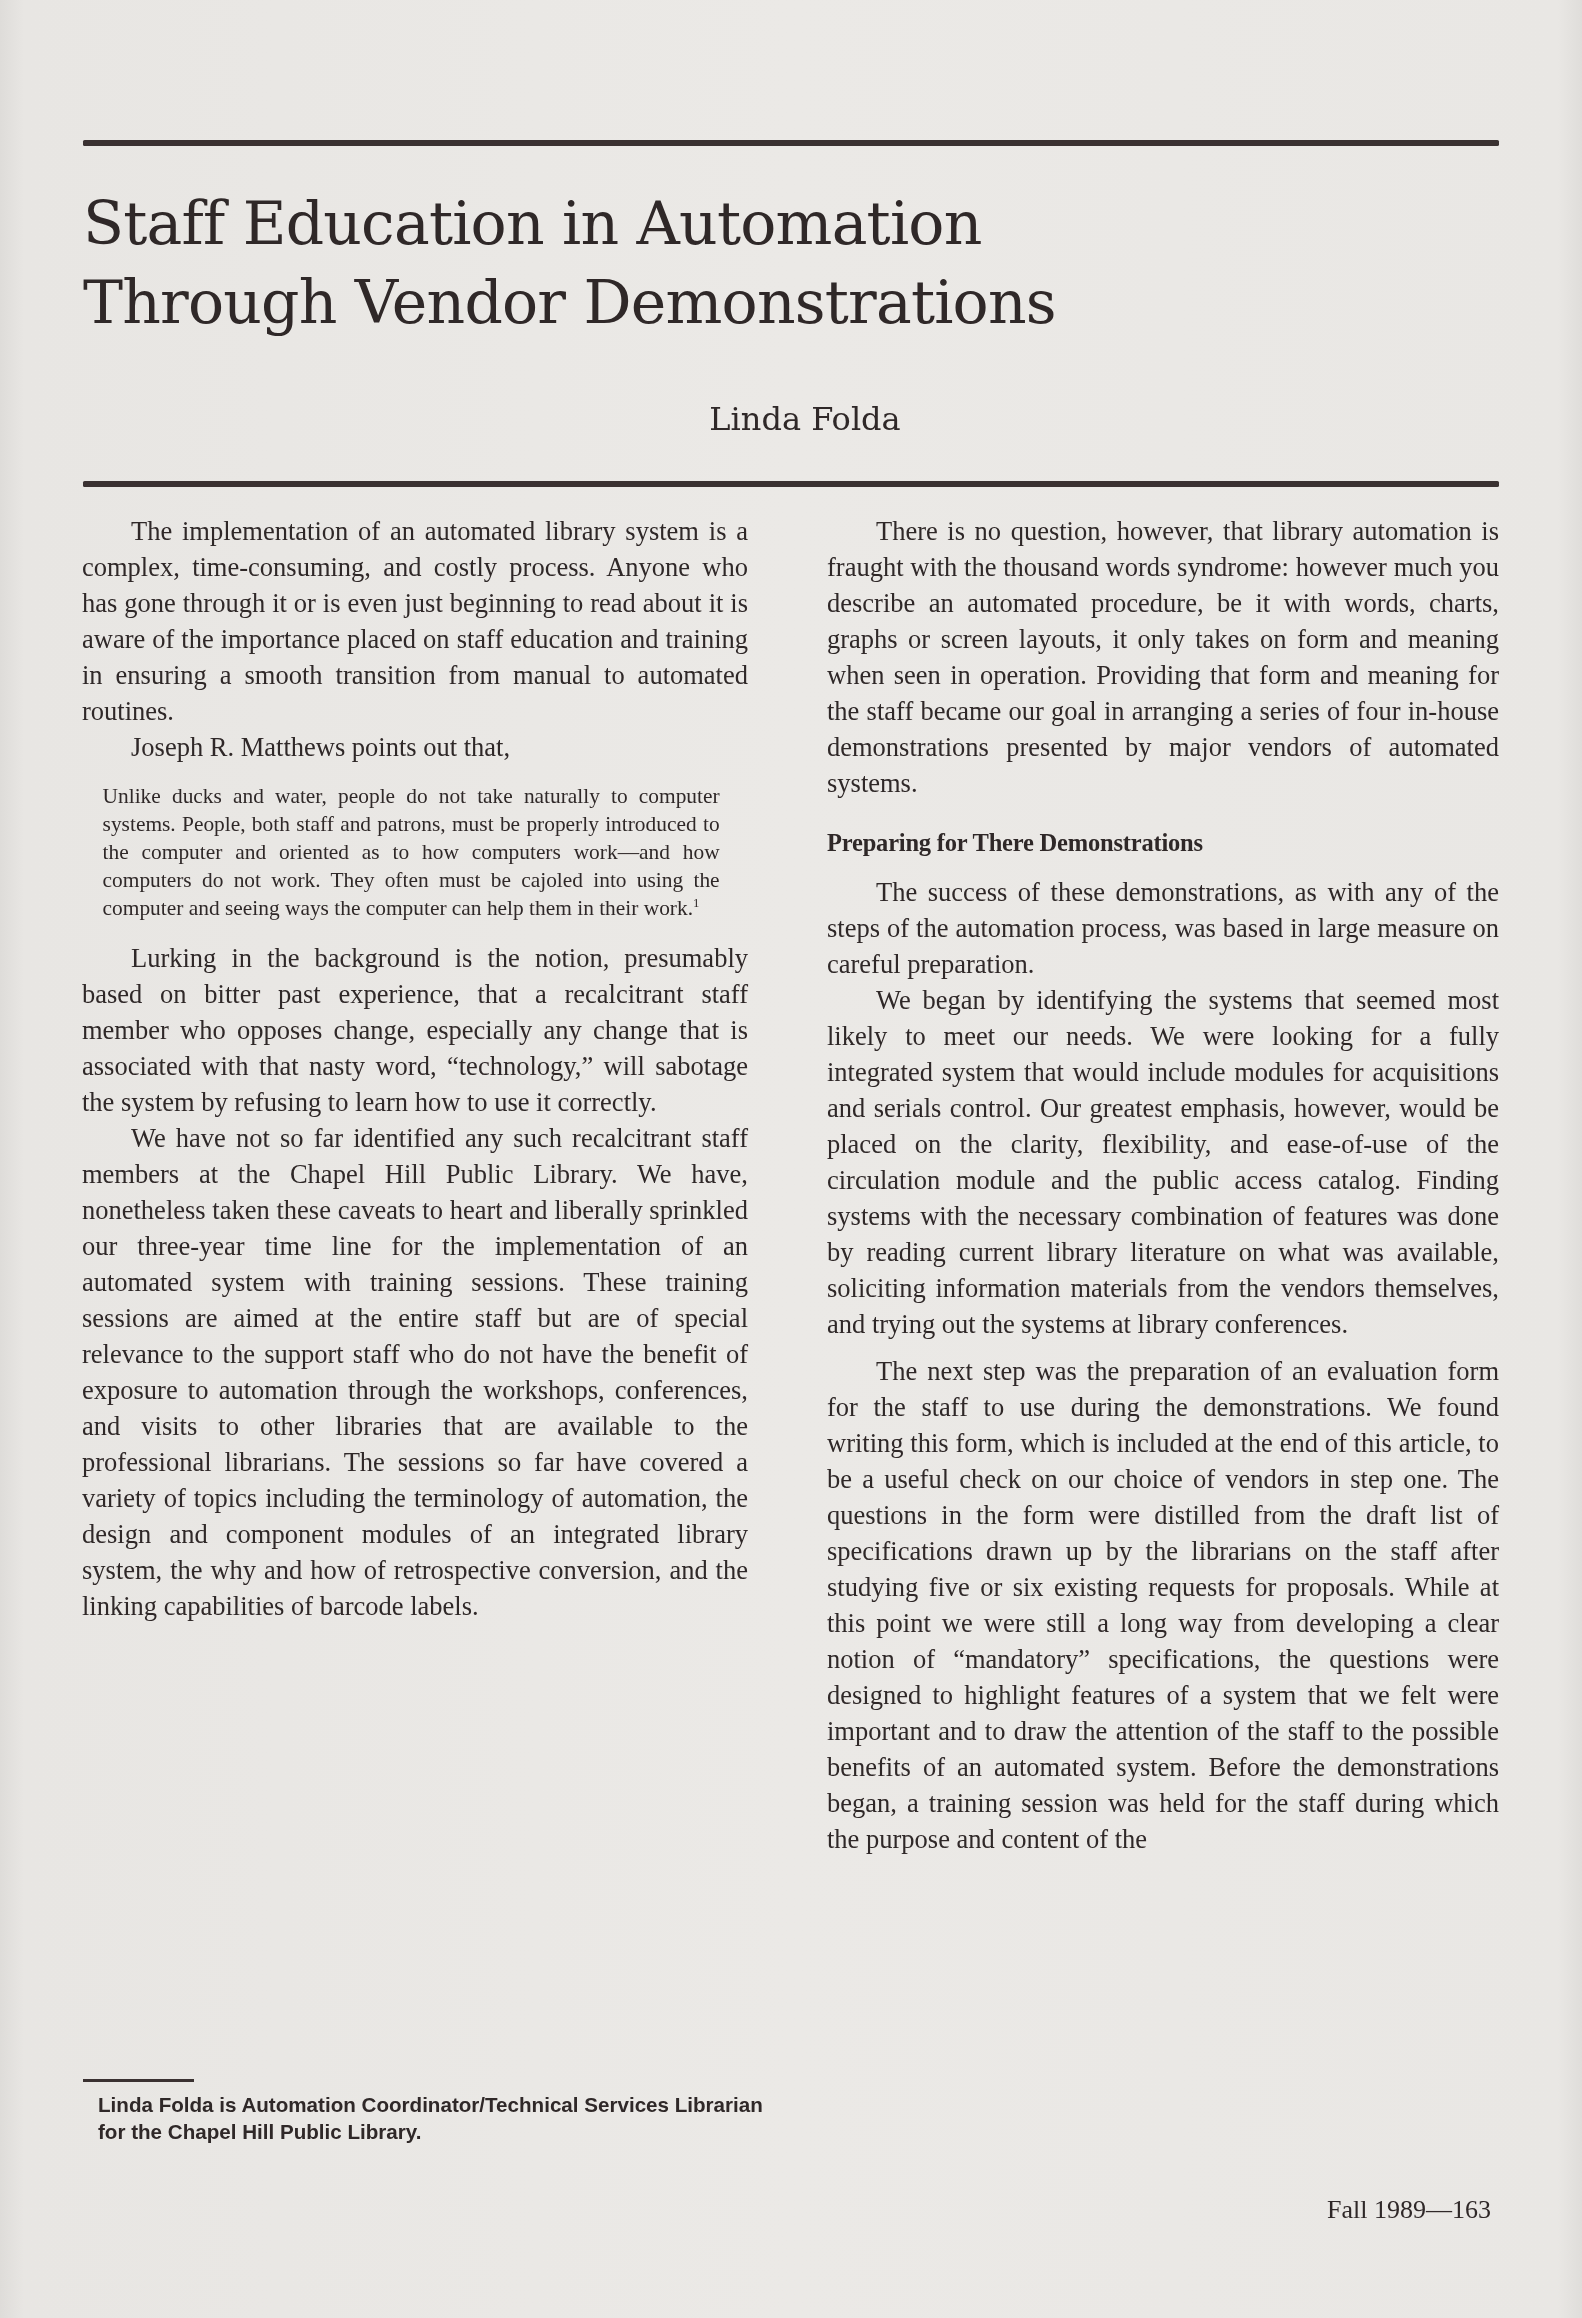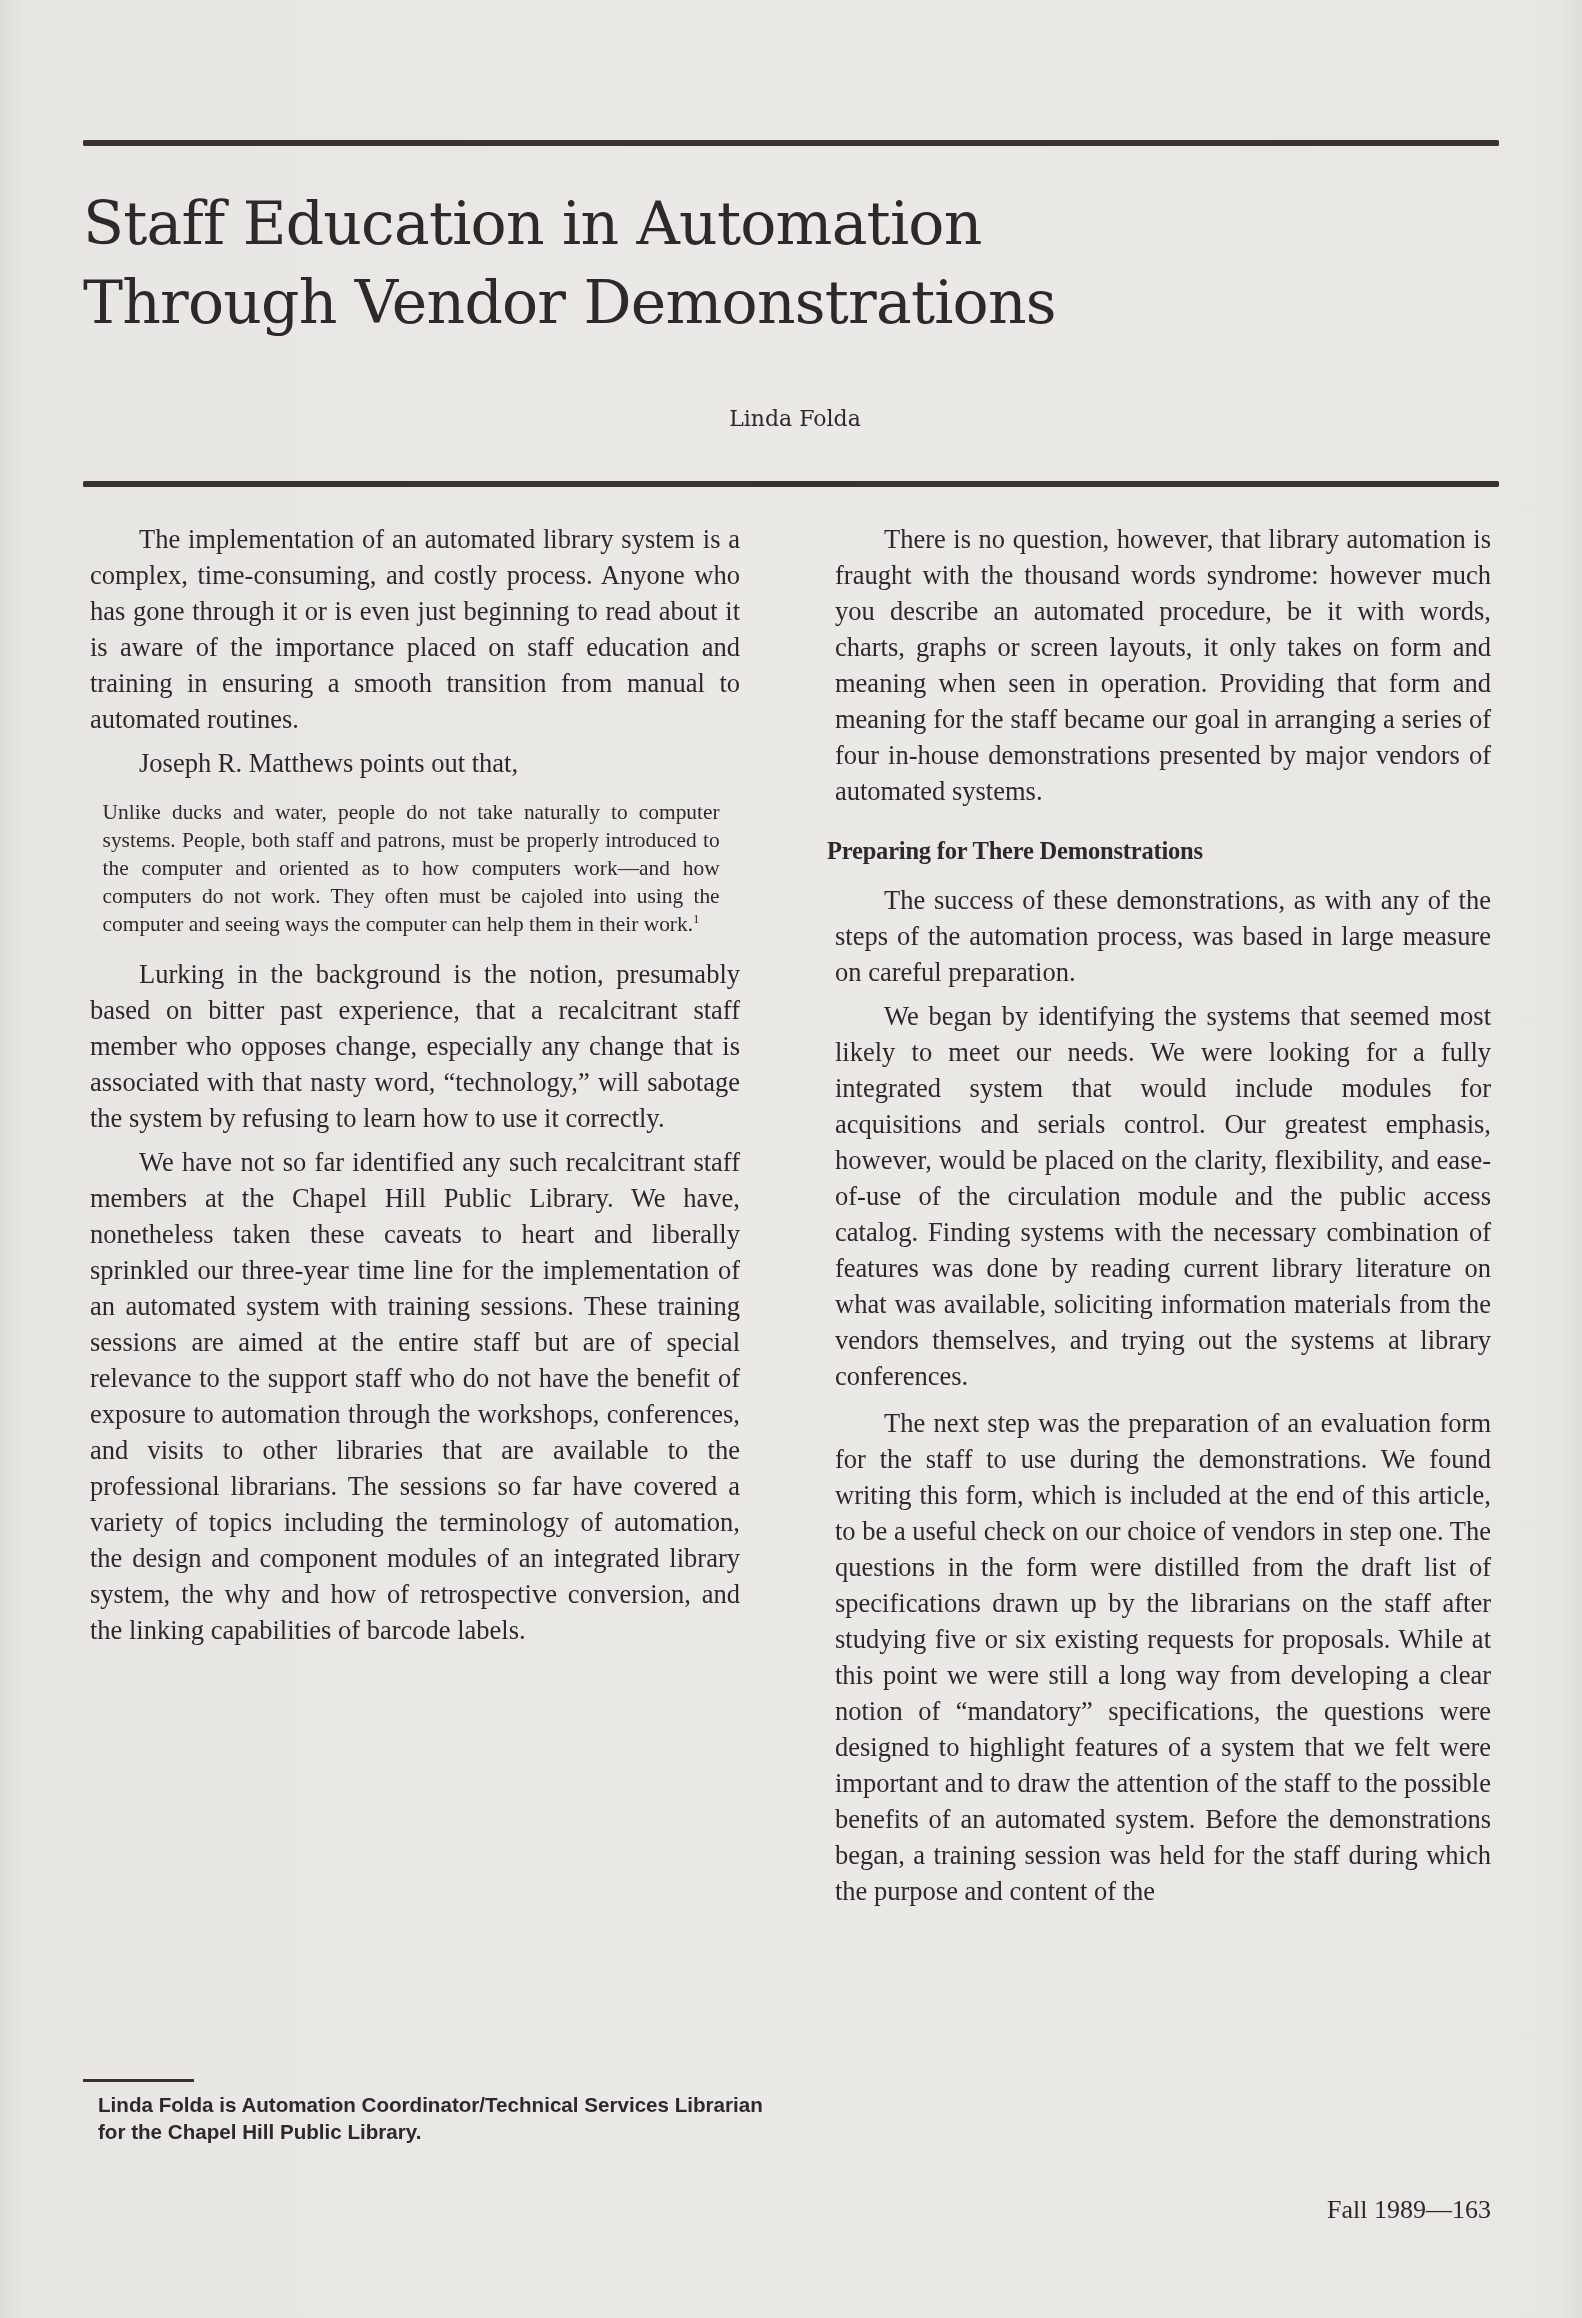--- a/index.html
+++ b/index.html
@@ -36,43 +36,43 @@
     font-family: "DejaVu Serif", serif;
     font-size: 60px;
     line-height: 79px;
     font-weight: normal;
     letter-spacing: -0.8px;
     color: #2f2828;
     margin: 0;
   }
   .author {
     position: absolute;
-    left: 87px; width: 1416px;
+    left: 97px; width: 1416px;
     top: 399px;
     text-align: center;
-    font-size: 22px;
+    font-size: 32px;
     line-height: 40px;
     color: #2f2828;
   }
 
   .col {
     position: absolute;
     top: 513px;
     width: 666px;
     font-family: "Liberation Serif", serif;
     font-size: 26.5px;
     line-height: 36px;
     text-align: justify;
     color: #2f2828;
   }
   .col.left { left: 82px; }
   .col.right { left: 827px; width: 672px; }
 
   .col p {
-    margin: 8px;
+    margin: 0;
     text-indent: 49px;
   }
   .col p.gap-before { margin-top: 11px; }
 
   .blockquote {
     margin: 17.4px 0 17.4px 20.6px;
     width: 617px;
     font-size: 21.4px;
     line-height: 28px;
     text-align: justify;

